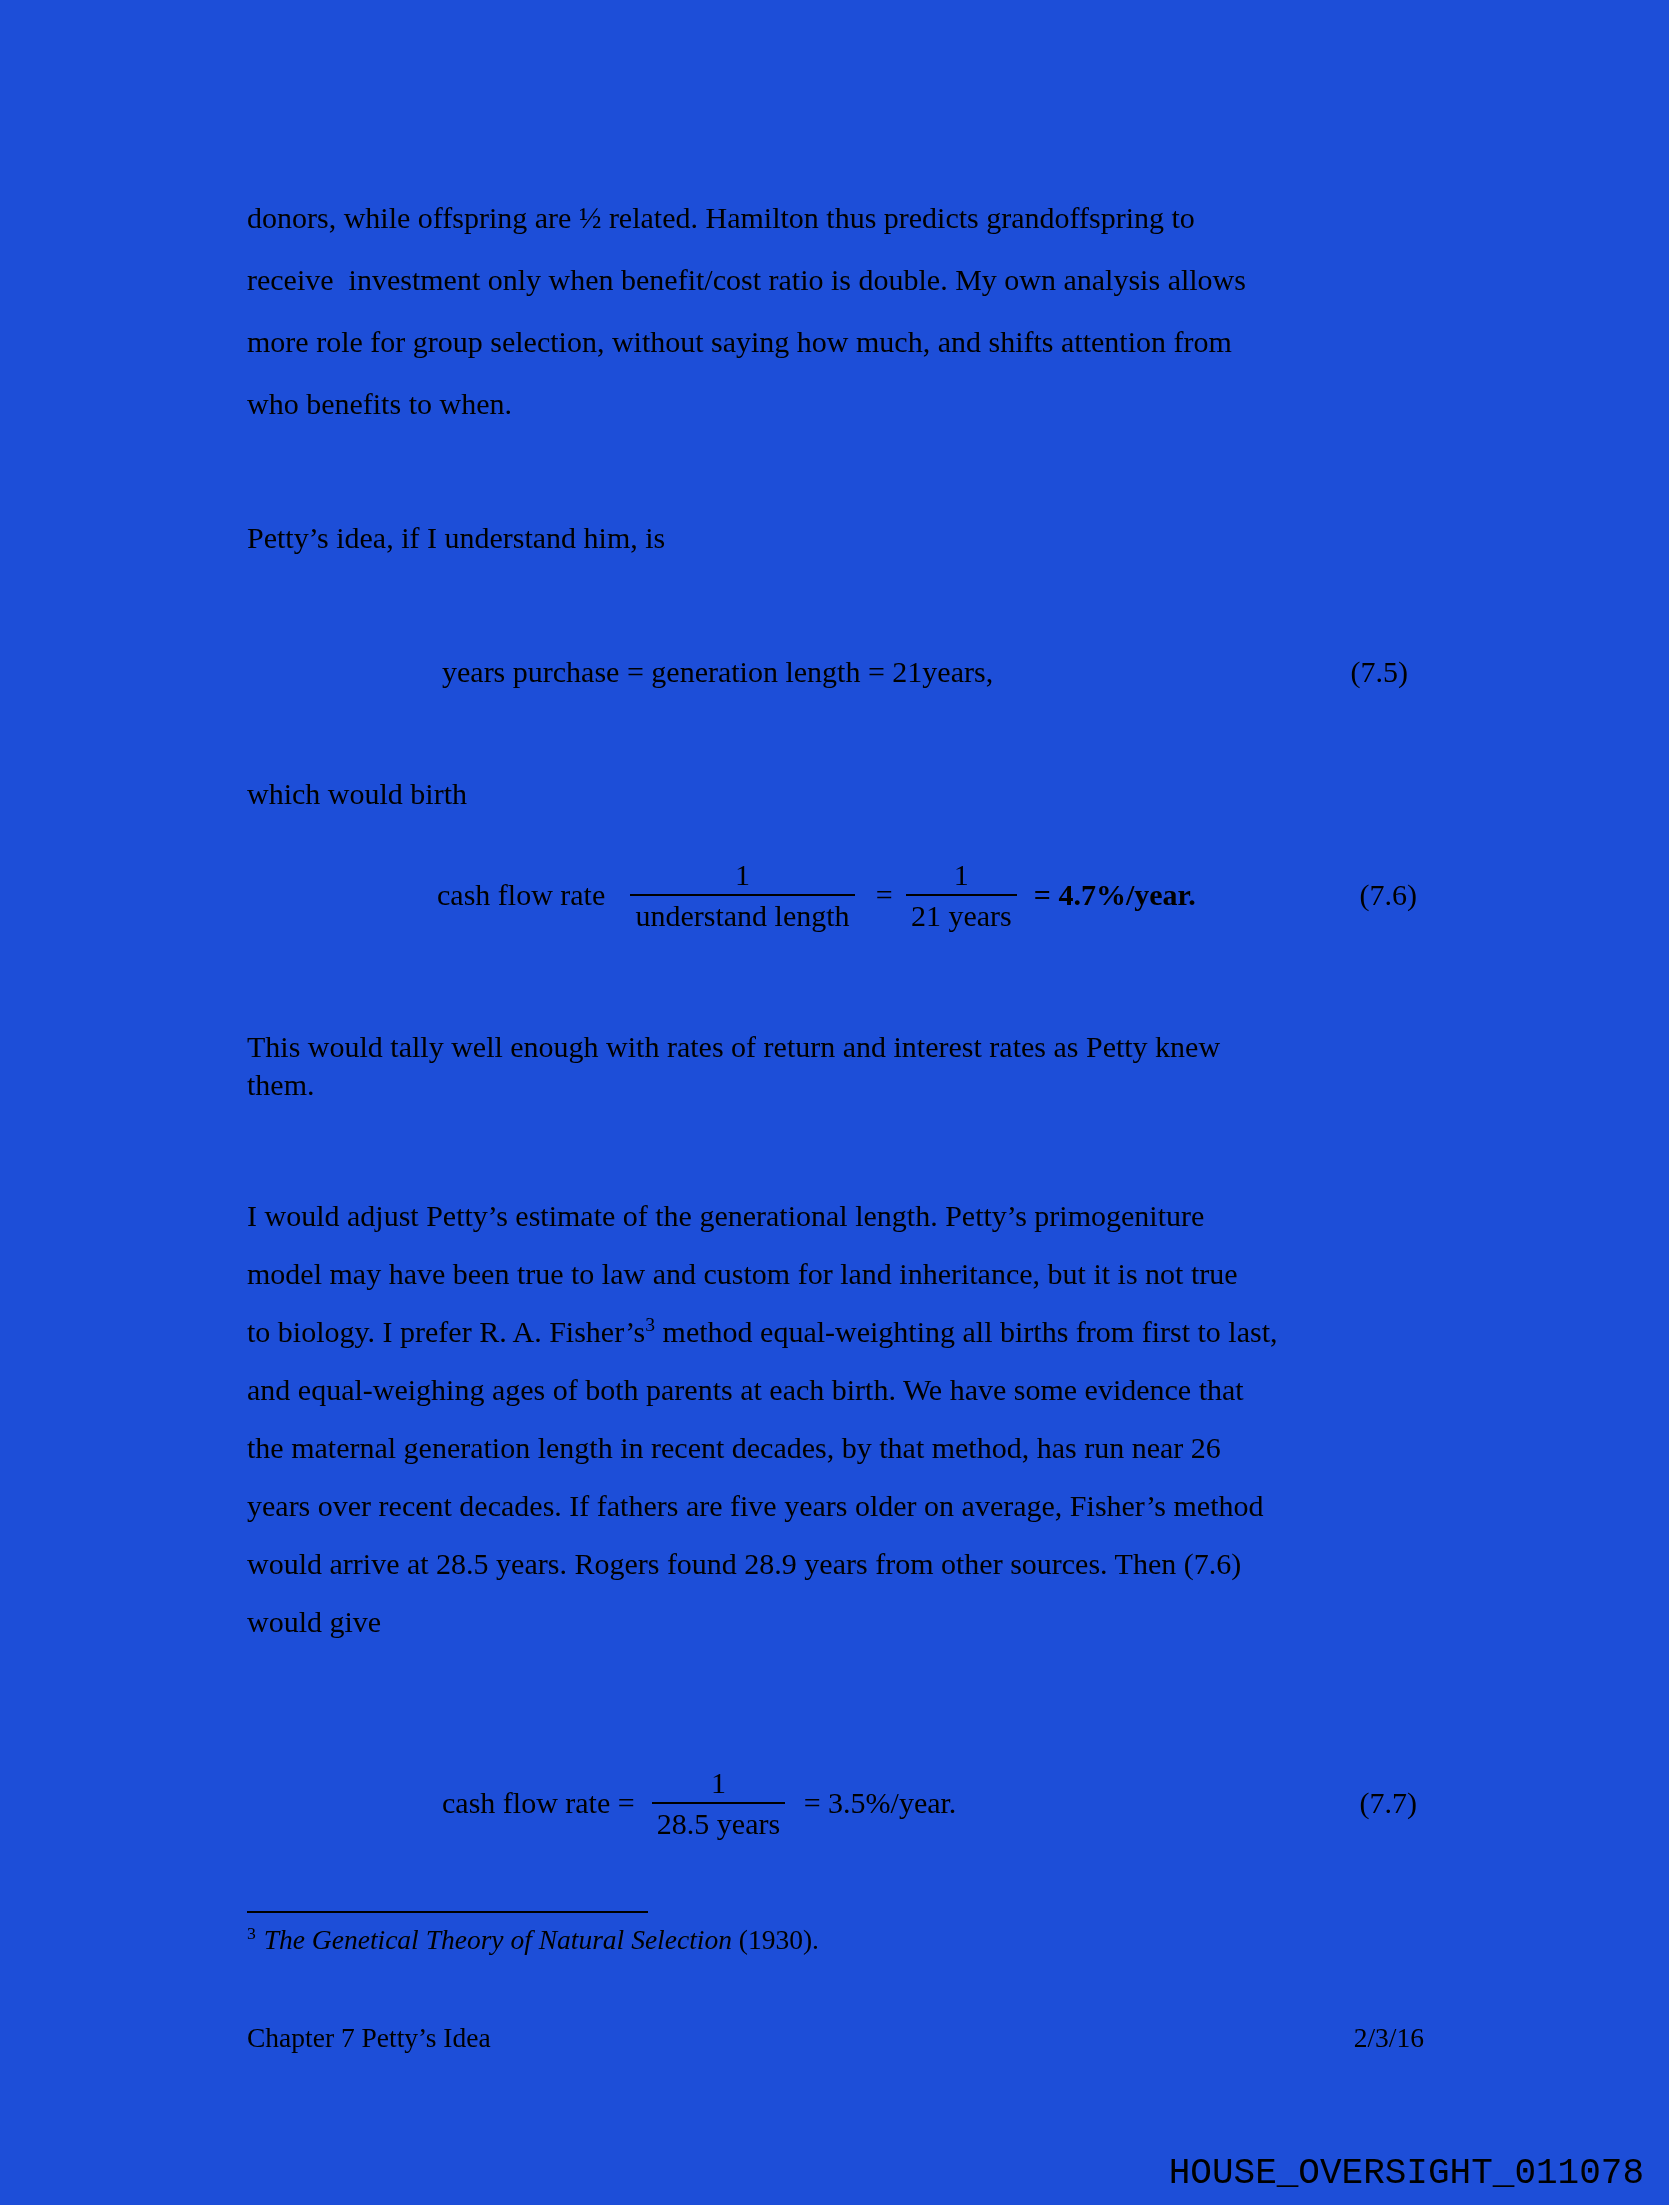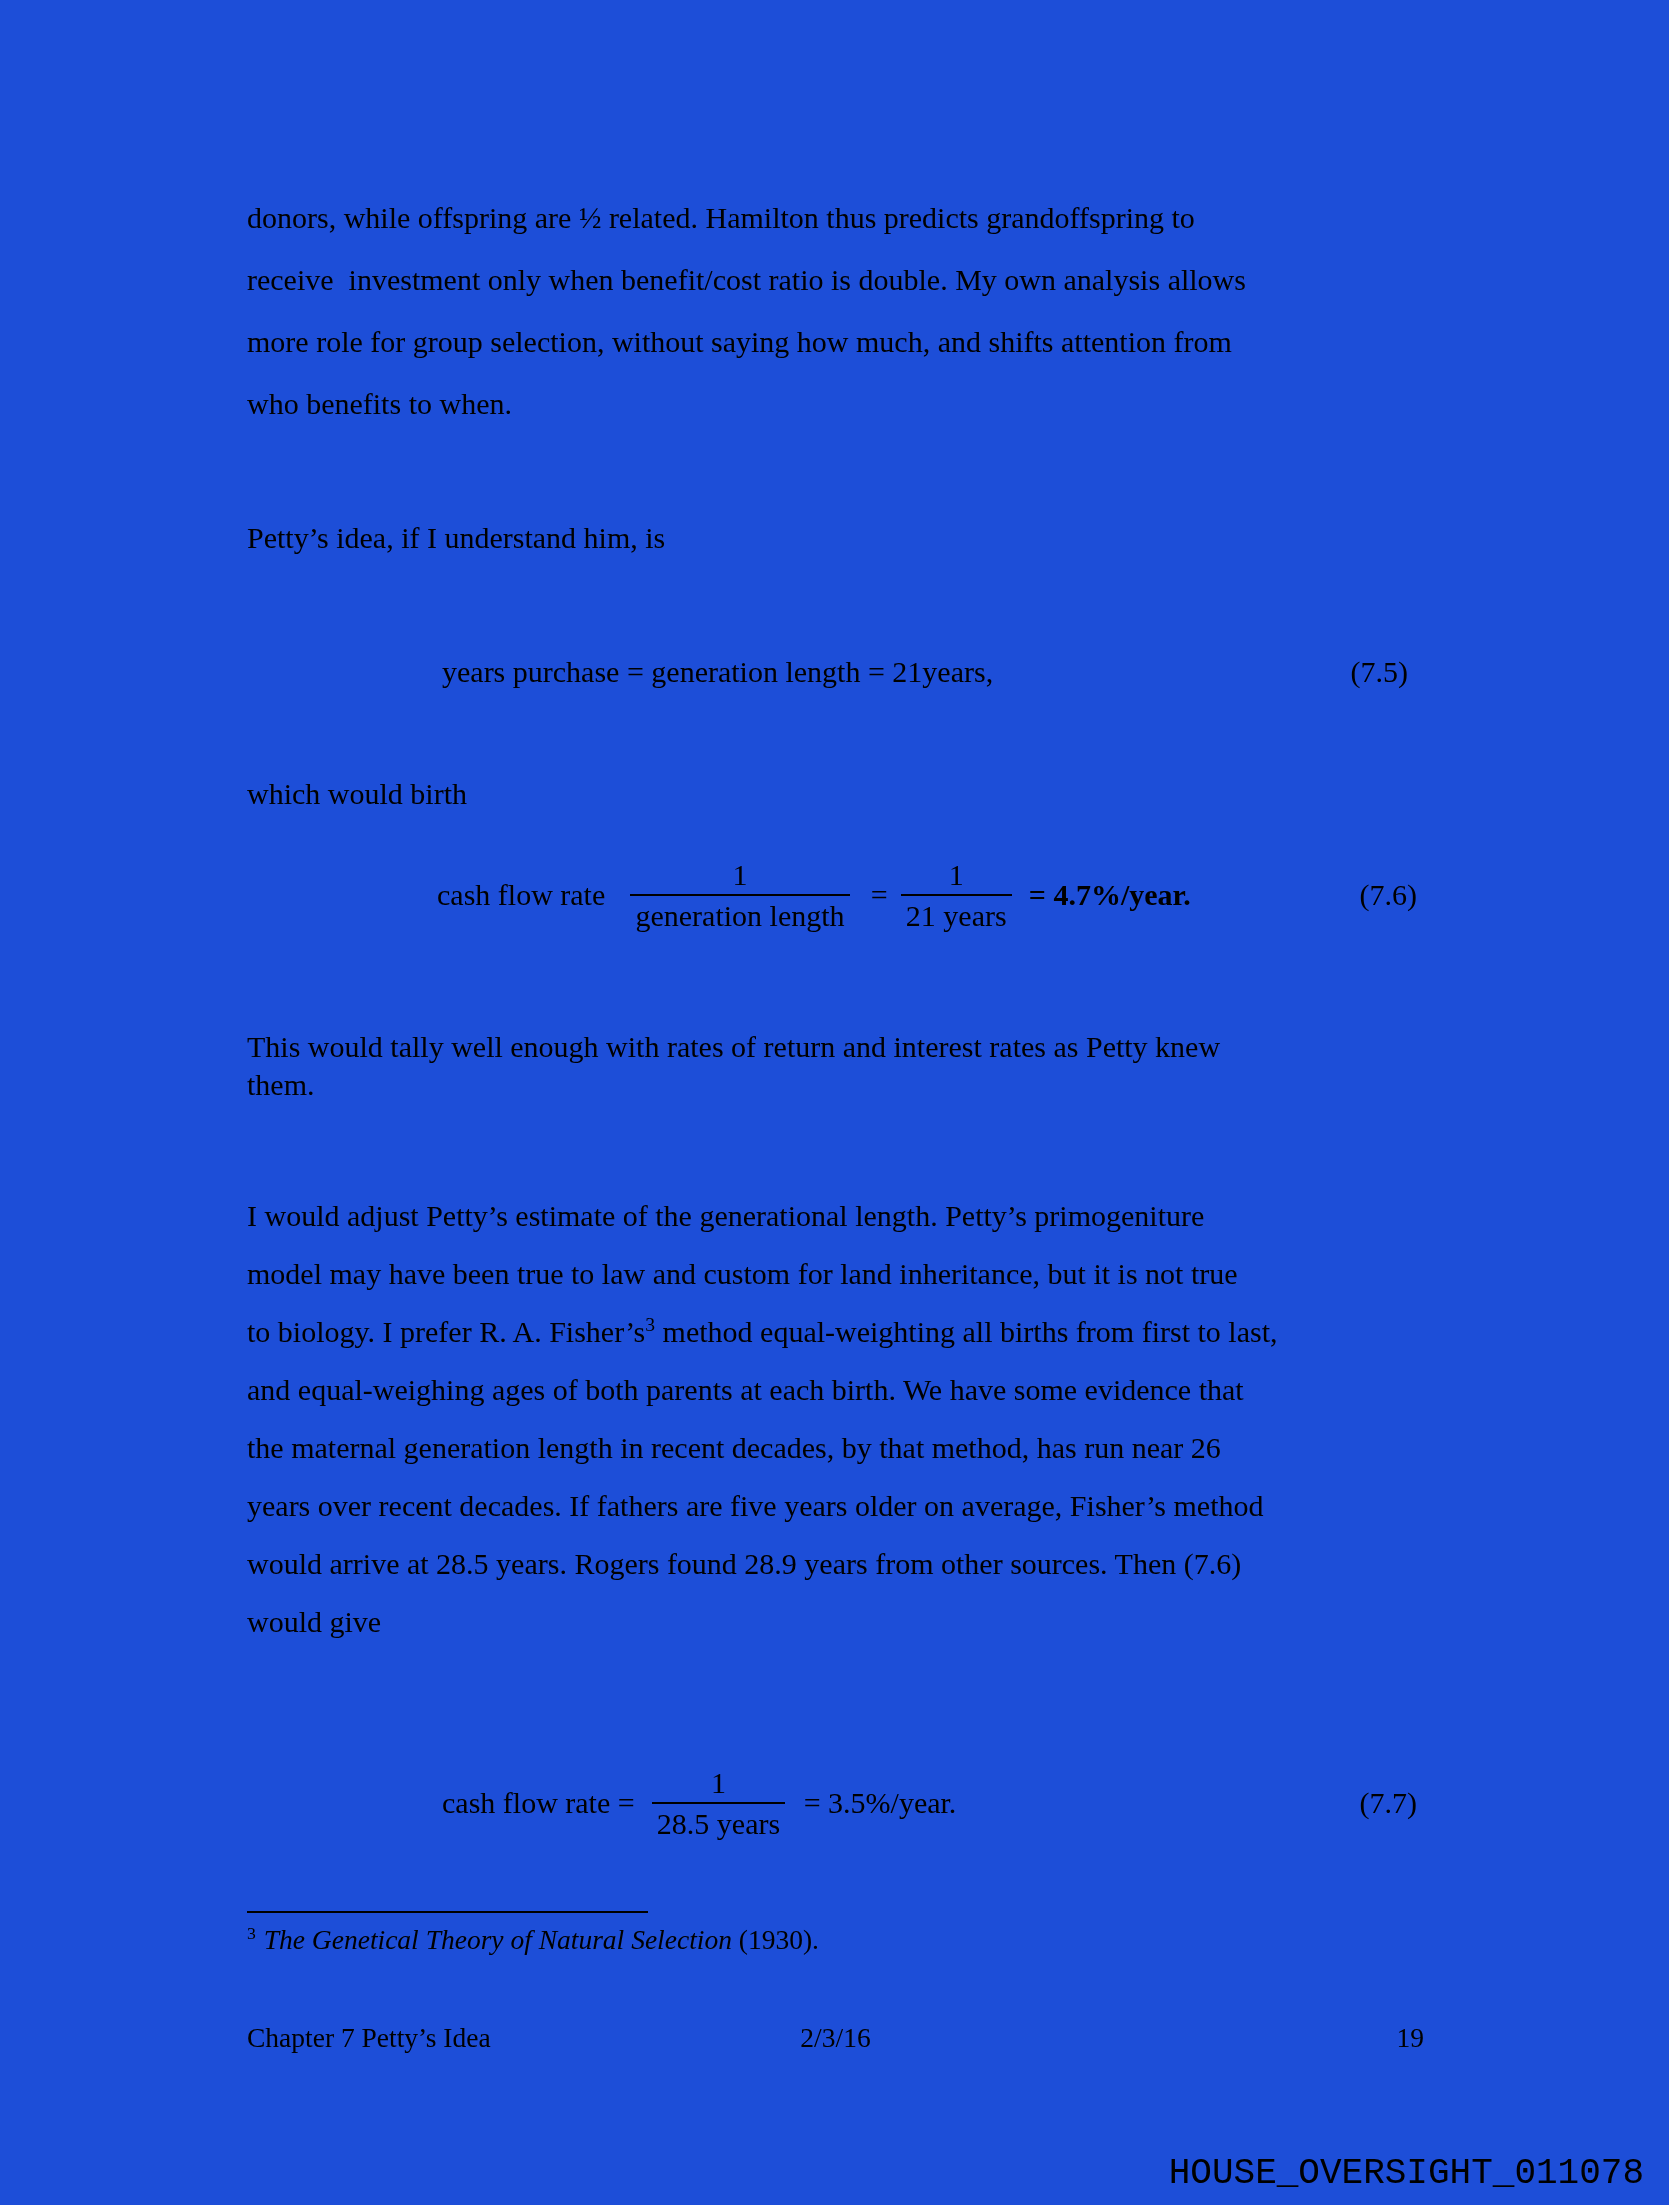--- a/index.html
+++ b/index.html
@@ -86,21 +86,21 @@
     <span class="eq-num">(7.5)</span>
   </div>
 
   <div class="abs body-text lh-double nowrap" style="left:247px; top:763px;">which would birth</div>
 
   <div class="abs eq-row" style="left:437px; right:252px; top:855px;">
     <span>cash flow rate</span>
     <span class="frac" style="margin-left:25px;">
       <span class="num">1</span>
       <span class="bar"></span>
-      <span class="den">generation length</span>
+      <span class="den">understand length</span>
     </span>
     <span style="margin-left:21px;">=</span>
     <span class="frac" style="margin-left:13px;">
       <span class="num">1</span>
       <span class="bar"></span>
       <span class="den">21 years</span>
     </span>
     <span style="margin-left:17px;font-weight:bold;">= 4.7%/year.</span>
     <span class="eq-num">(7.6)</span>
   </div>
@@ -134,19 +134,18 @@
 
   <div class="abs fn-sep" style="left:247px; top:1911px; width:401px;"></div>
 
   <div class="abs footnote" style="left:247px; top:1923px;">
     <span class="marker">3</span><span class="title">The Genetical Theory of Natural Selection</span><span> (1930).</span>
   </div>
 
   <div class="abs footer-row" style="left:247px; right:245px; top:2021px;align-items:flex-end;">
     <span class="fcol-l">Chapter 7 Petty’s Idea</span>
     <span class="fcol-c">2/3/16</span>
-    <span class="fcol-r">19</span>
   </div>
 
   <div class="abs stamp" style="right:25px; top:2154px;">HOUSE_OVERSIGHT_011078</div>
 
 </div>
 
 
 </body></html>

